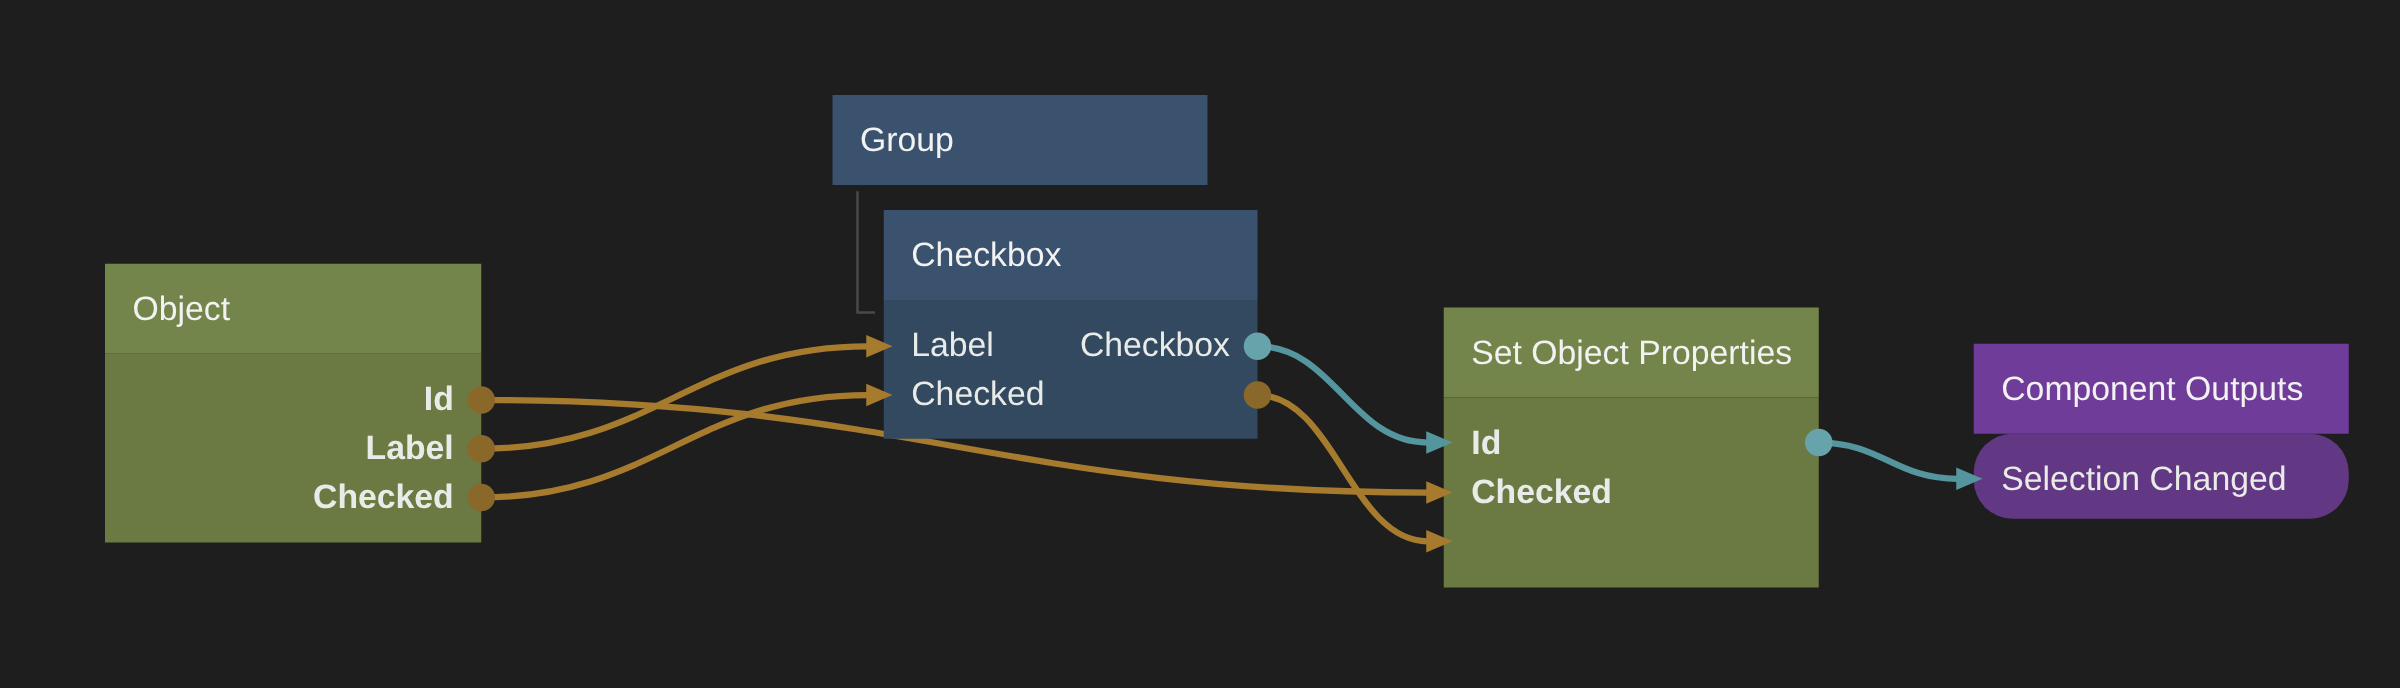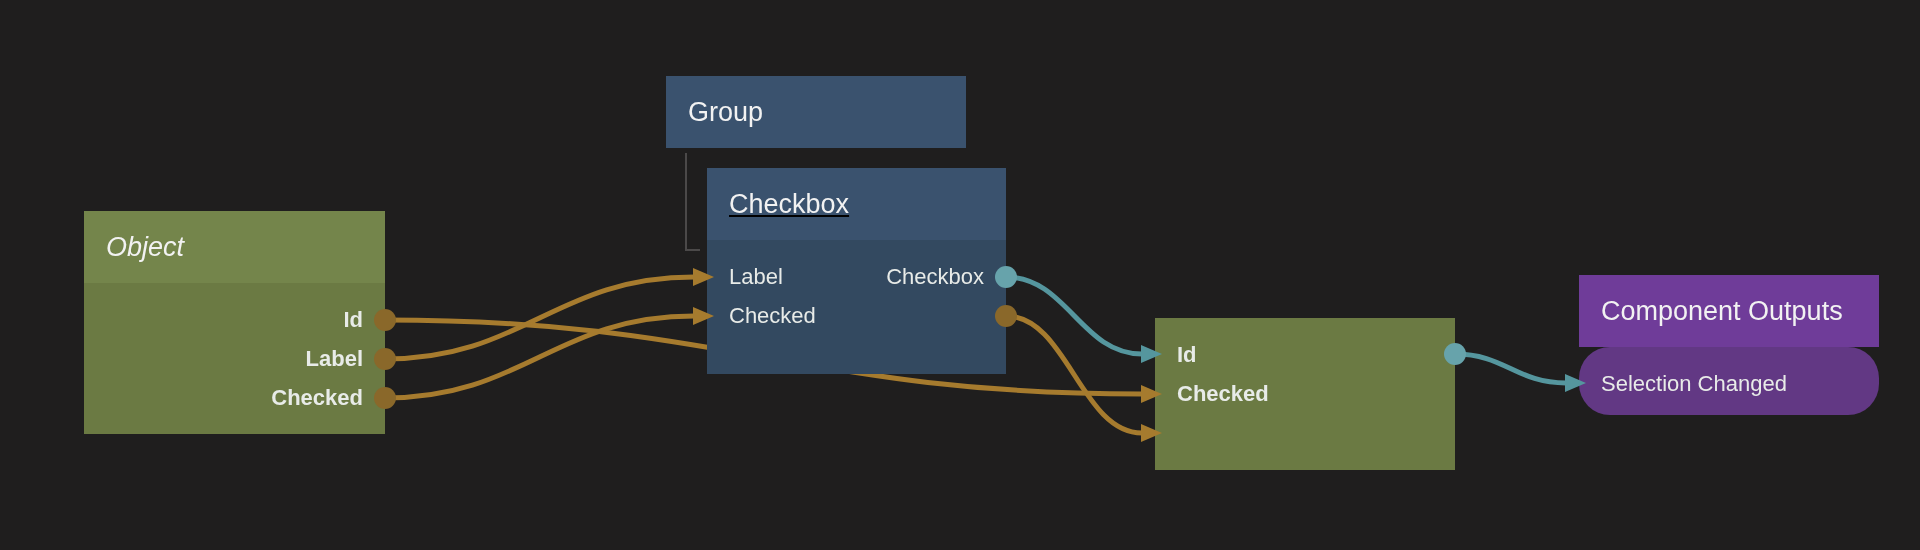--- a/index.html
+++ b/index.html
@@ -9,22 +9,22 @@
     font-family:"Liberation Sans",sans-serif;
   }
   svg.layer{position:absolute;left:0;top:0;}
   #wires-layer{z-index:1;}
   #ports-layer{z-index:3;pointer-events:none;}
   .node{position:absolute;z-index:2;}
   .node-header{height:72px;display:flex;align-items:center;padding:0 22px;box-sizing:border-box;}
   .node-title{font-size:27px;color:var(--title-text,#f2f2f2);white-space:nowrap;}
   .node-body{position:absolute;left:0;right:0;top:72px;bottom:0;padding-top:17px;box-sizing:border-box;}
   .port-row{height:39px;display:flex;justify-content:space-between;align-items:center;
-            padding:0 22px;font-size:22px;color:var(--port-text,#e8ebe8);white-space:nowrap;}
-  .olive  .node-header{background:var(--olive-header,#74854b);font-style:italic;}
+            padding:0 22px;font-size:27px;color:var(--port-text,#e8ebe8);white-space:nowrap;}
+  .olive  .node-header{background:var(--olive-header,#74854b);}
   .olive  .node-body  {background:var(--olive-body,#6b7a43);font-weight:bold;}
   .blue   .node-header{background:var(--blue-header,#3a526e);}
   .blue   .node-body  {background:var(--blue-body,#334960);}
   .purple .node-header{background:var(--purple-header,#6f3c99);}
   .purple .node-body  {background:var(--purple-body,#623884);border-radius:31px;}
 </style>
 </head>
 <body>
 
 <div class="canvas">
@@ -58,37 +58,40 @@
       </div>
     </div>
   </div>
 
   <div class="node blue" style="left:666px;top:76px;width:300px;height:72px;">
     <div class="node-header">
       <span class="node-title">Group</span>
     </div>
   </div>
 
-  <div class="node blue" style="left:707px;top:168px;width:299px;height:206px;text-decoration:underline;">
+  <div class="node blue" style="left:707px;top:168px;width:299px;height:183px;">
     <div class="node-header">
       <span class="node-title">Checkbox</span>
     </div>
     <div class="node-body">
       <div class="port-row">
         <span>Label</span>
         <span>Checkbox</span>
       </div>
       <div class="port-row">
         <span>Checked</span>
         <span></span>
       </div>
     </div>
   </div>
 
   <div class="node olive" style="left:1155px;top:246px;width:300px;height:224px;">
+    <div class="node-header">
+      <span class="node-title">Set Object Properties</span>
+    </div>
     <div class="node-body">
       <div class="port-row">
         <span>Id</span>
         <span></span>
       </div>
       <div class="port-row">
         <span>Checked</span>
         <span></span>
       </div>
     </div>

